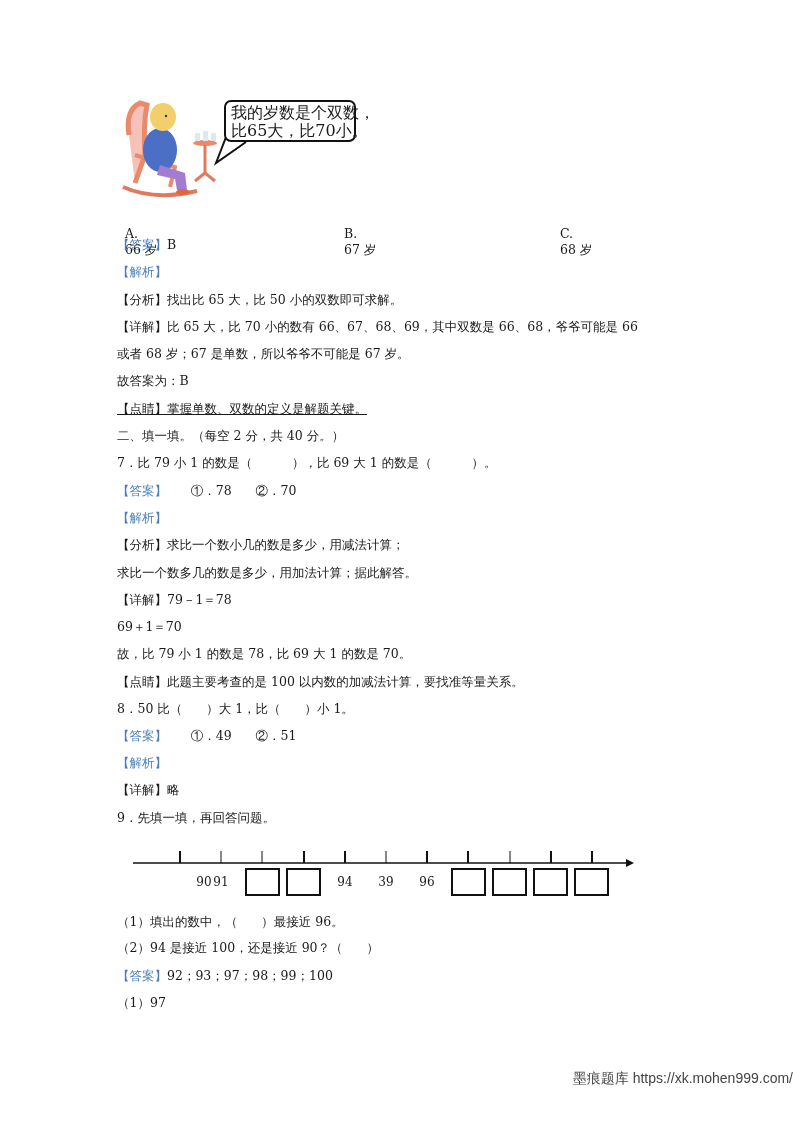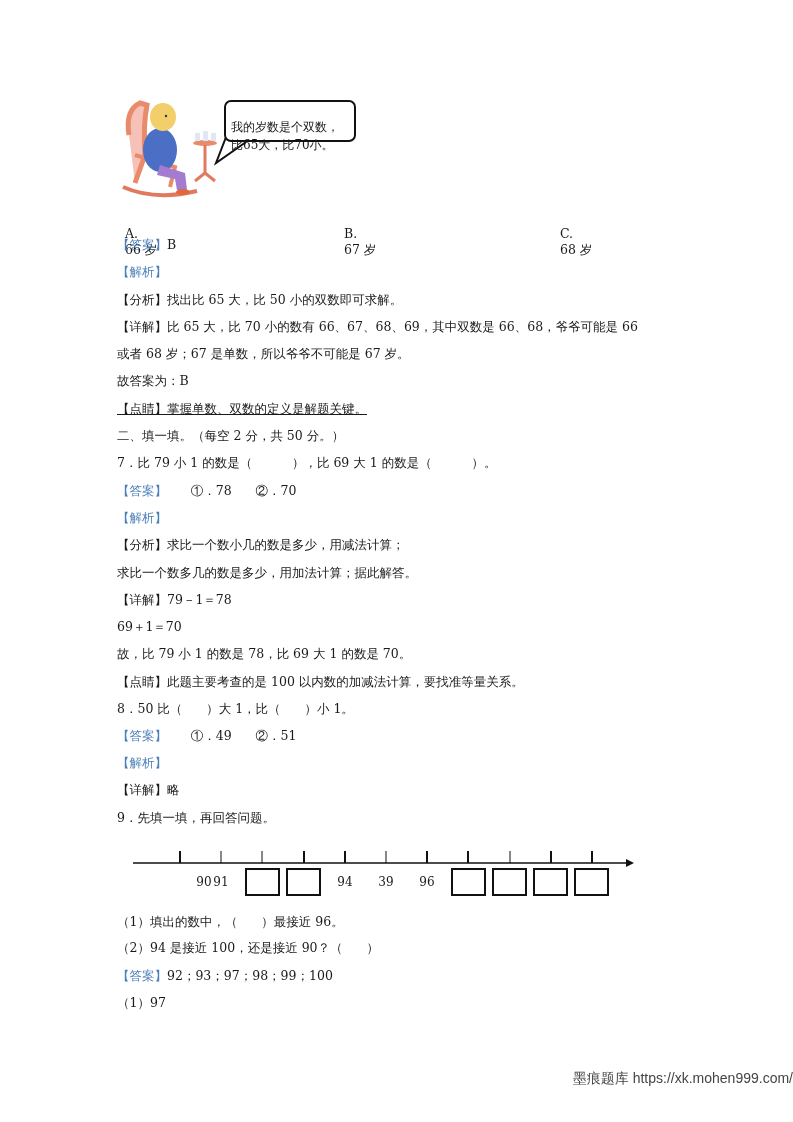--- a/index.html
+++ b/index.html
@@ -8,21 +8,21 @@
     font-family: "DejaVu Serif", "Liberation Serif", serif;
     font-size: 12.5px; color: #1a1a1a;
   }
   .line { position: absolute; left: 117px; white-space: pre; line-height: 16px; }
   .blue { color: #4a7fb8; }
   .opt { position: absolute; white-space: pre; line-height: 16px; }
   .illus { position: absolute; left: 115px; top: 95px; width: 110px; height: 110px; }
   .bubble {
     position: absolute; left: 224px; top: 100px; width: 132px; height: 42px;
     border: 2px solid #111; border-radius: 7px; background: #fff;
-    font-size: 12px; line-height: 18px; padding: 16px 0 0 5px; box-sizing: border-box;
+    font-size: 16px; line-height: 18px; padding: 2px 0 0 5px; box-sizing: border-box;
     white-space: pre;
   }
   .bubble-tail { position: absolute; left: 210px; top: 130px; width: 40px; height: 40px; }
   .numline { position: absolute; left: 130px; top: 845px; width: 510px; height: 60px; }
   .nl-label { position: absolute; top: 874px; font-size: 12px; line-height: 16px; transform: translateX(-50%); }
   .nl-box { position: absolute; top: 868px; width: 35px; height: 28px; border: 2px solid #111; box-sizing: border-box; background: #fff; }
   .footer {
     position: absolute; top: 1070px; left: 0; width: 793px; text-align: right;
     font-family: Liberation Sans, sans-serif; font-size: 14px; color: #444;
   }
@@ -74,21 +74,21 @@
 </div>
 
 <div class="line" style="top:237px;"><span class="blue">【答案】</span><span>B</span></div>
 <div class="line blue" style="top:264px;">【解析】</div>
 <div class="line" style="top:292px;"><span>【分析】</span><span>找出比 65 大，比 50 小的双数即可求解。</span></div>
 <div class="line" style="top:319px;"><span>【详解】</span><span>比 65 大，比 70 小的数有 66、67、68、69，其中双数是 66、68，爷爷可能是 66</span></div>
 <div class="line" style="top:346px;">或者 68 岁；67 是单数，所以爷爷不可能是 67 岁。</div>
 <div class="line" style="top:373px;">故答案为：B</div>
 <div class="line" style="top:401px;text-decoration:underline;"><span>【点睛】</span><span>掌握单数、双数的定义是解题关键。</span></div>
 
-<div class="line" style="top:428px;">二、填一填。（每空 2 分，共 50 分。）</div>
+<div class="line" style="top:428px;">二、填一填。（每空 2 分，共 40 分。）</div>
 
 <div class="line" style="top:455px;">7．比 79 小 1 的数是（          ），比 69 大 1 的数是（          ）。</div>
 <div class="line" style="top:483px;"><span class="blue">【答案】</span><span>      ①．78      ②．70</span></div>
 <div class="line blue" style="top:510px;">【解析】</div>
 <div class="line" style="top:537px;"><span>【分析】</span><span>求比一个数小几的数是多少，用减法计算；</span></div>
 <div class="line" style="top:565px;">求比一个数多几的数是多少，用加法计算；据此解答。</div>
 <div class="line" style="top:592px;"><span>【详解】</span><span>79－1＝78</span></div>
 <div class="line" style="top:619px;">69＋1＝70</div>
 <div class="line" style="top:646px;">故，比 79 小 1 的数是 78，比 69 大 1 的数是 70。</div>
 <div class="line" style="top:674px;"><span>【点睛】</span><span>此题主要考查的是 100 以内数的加减法计算，要找准等量关系。</span></div>

